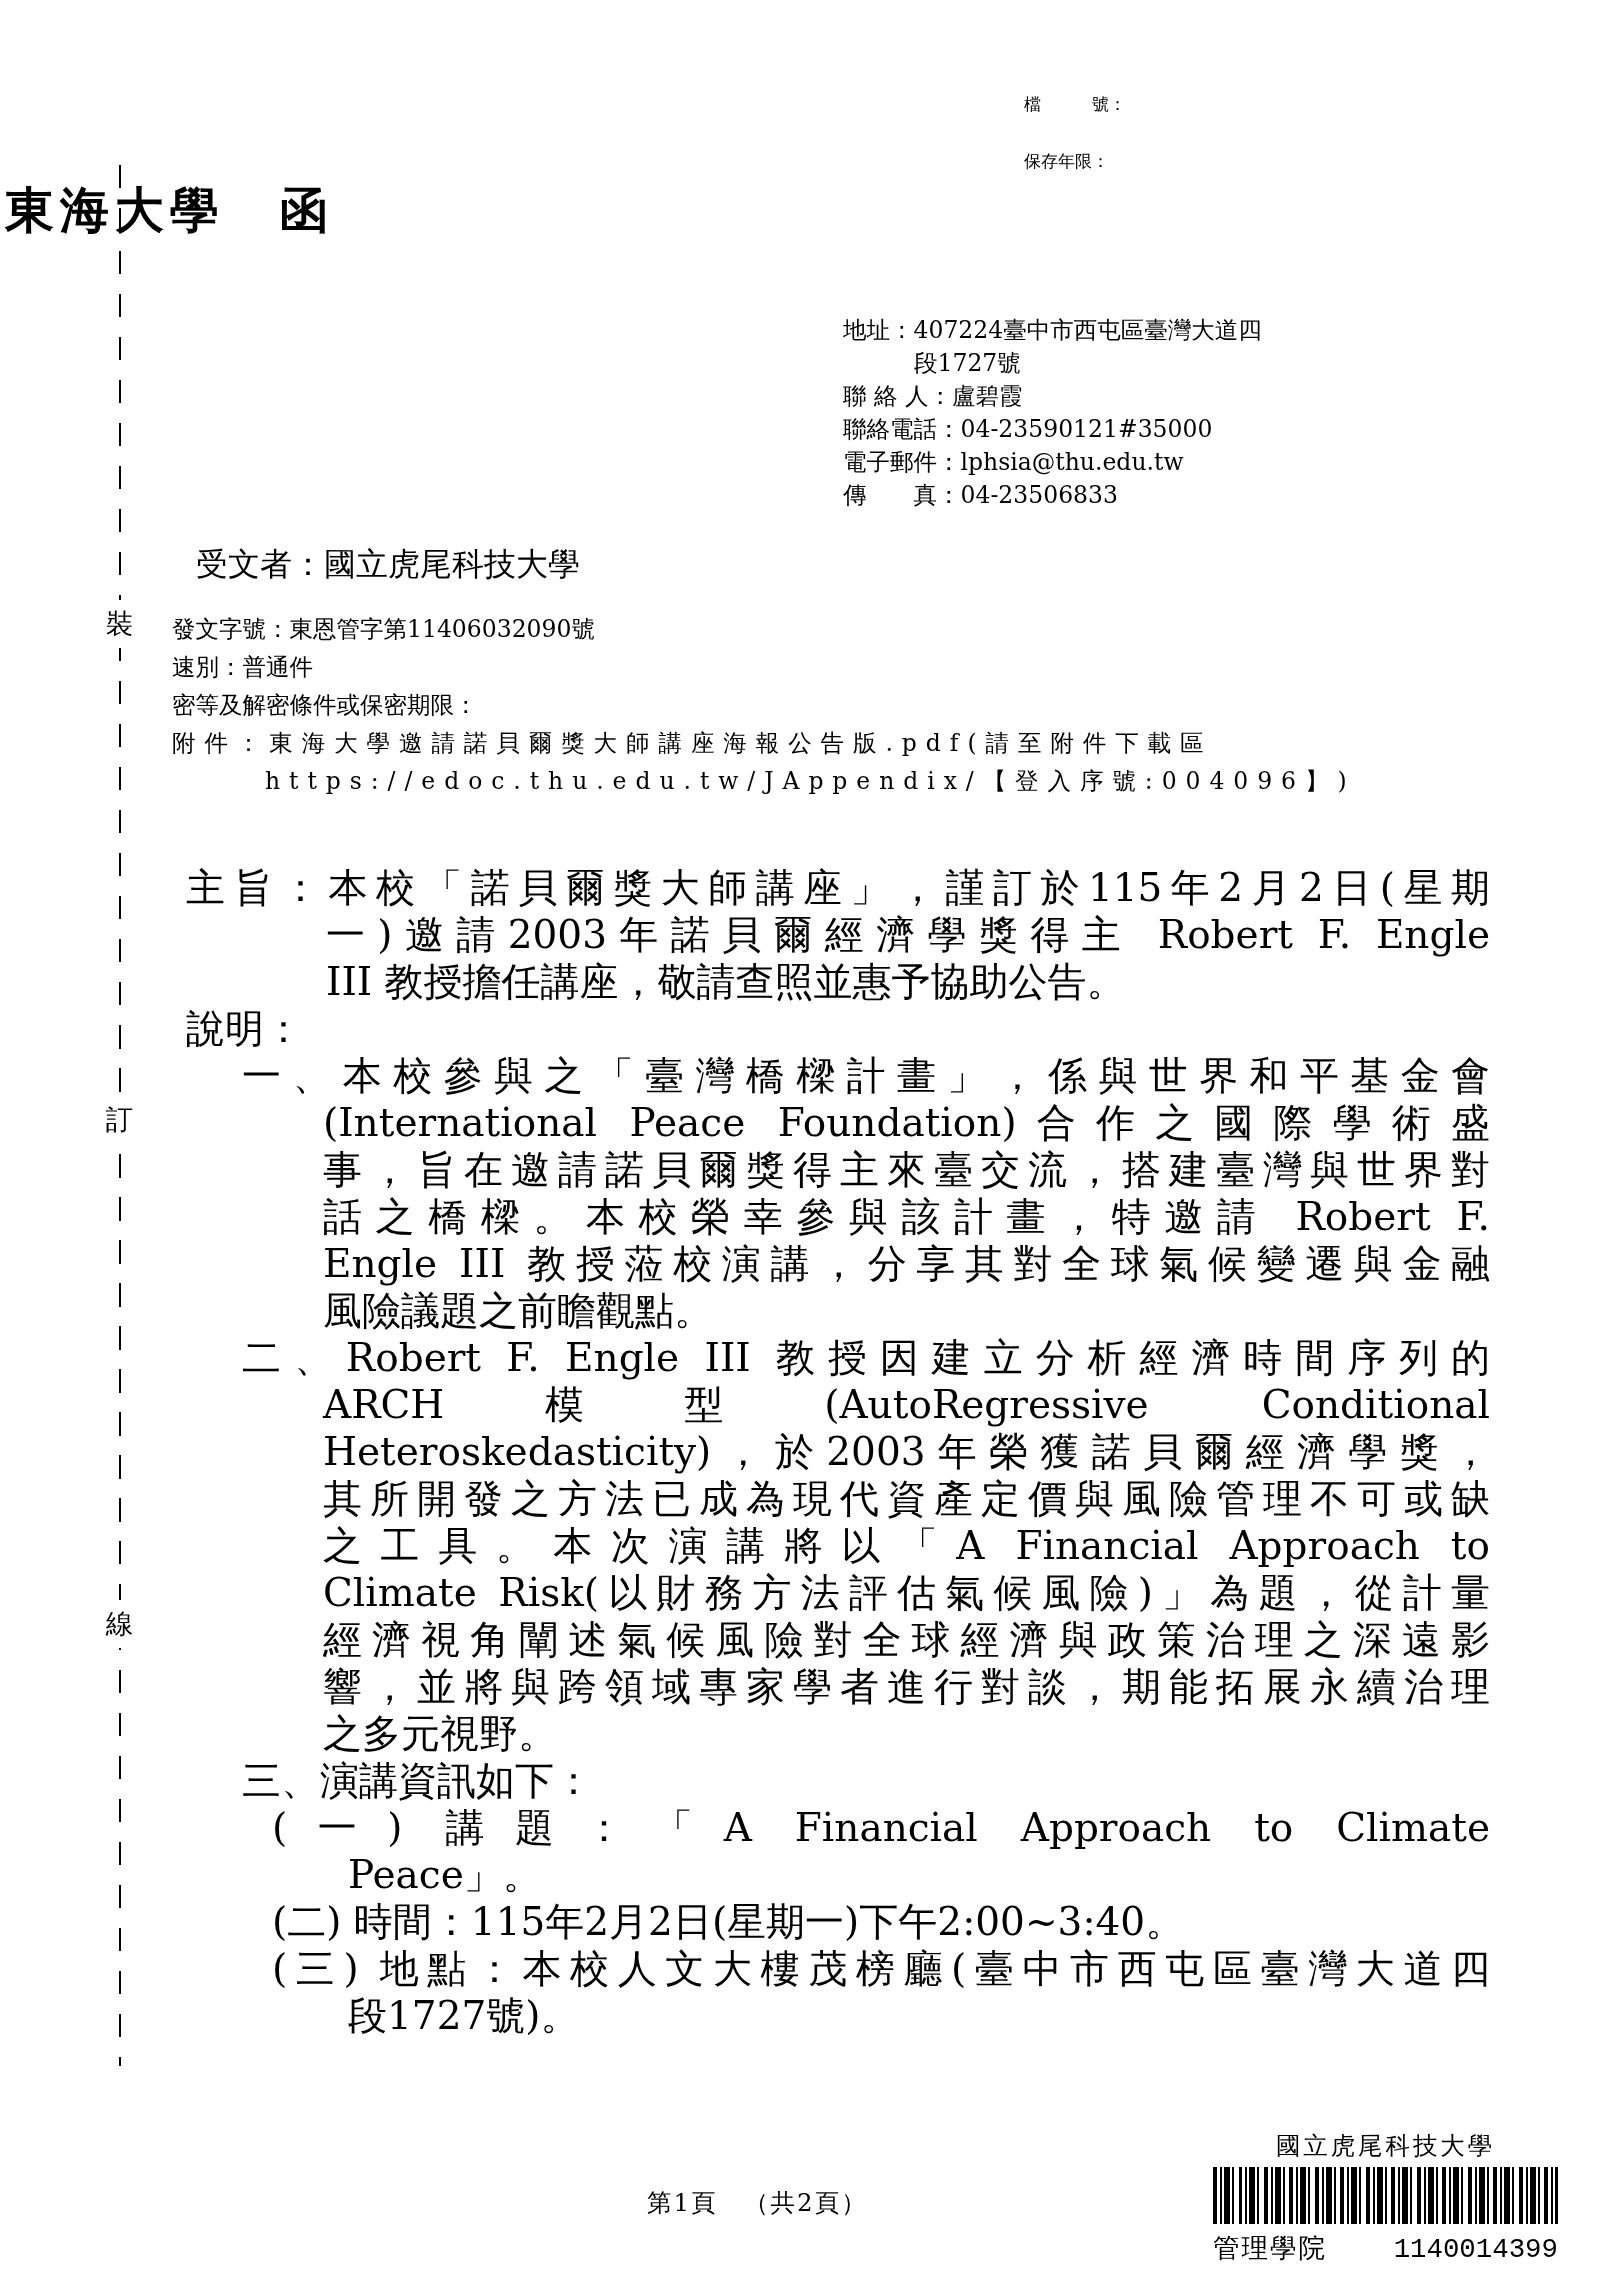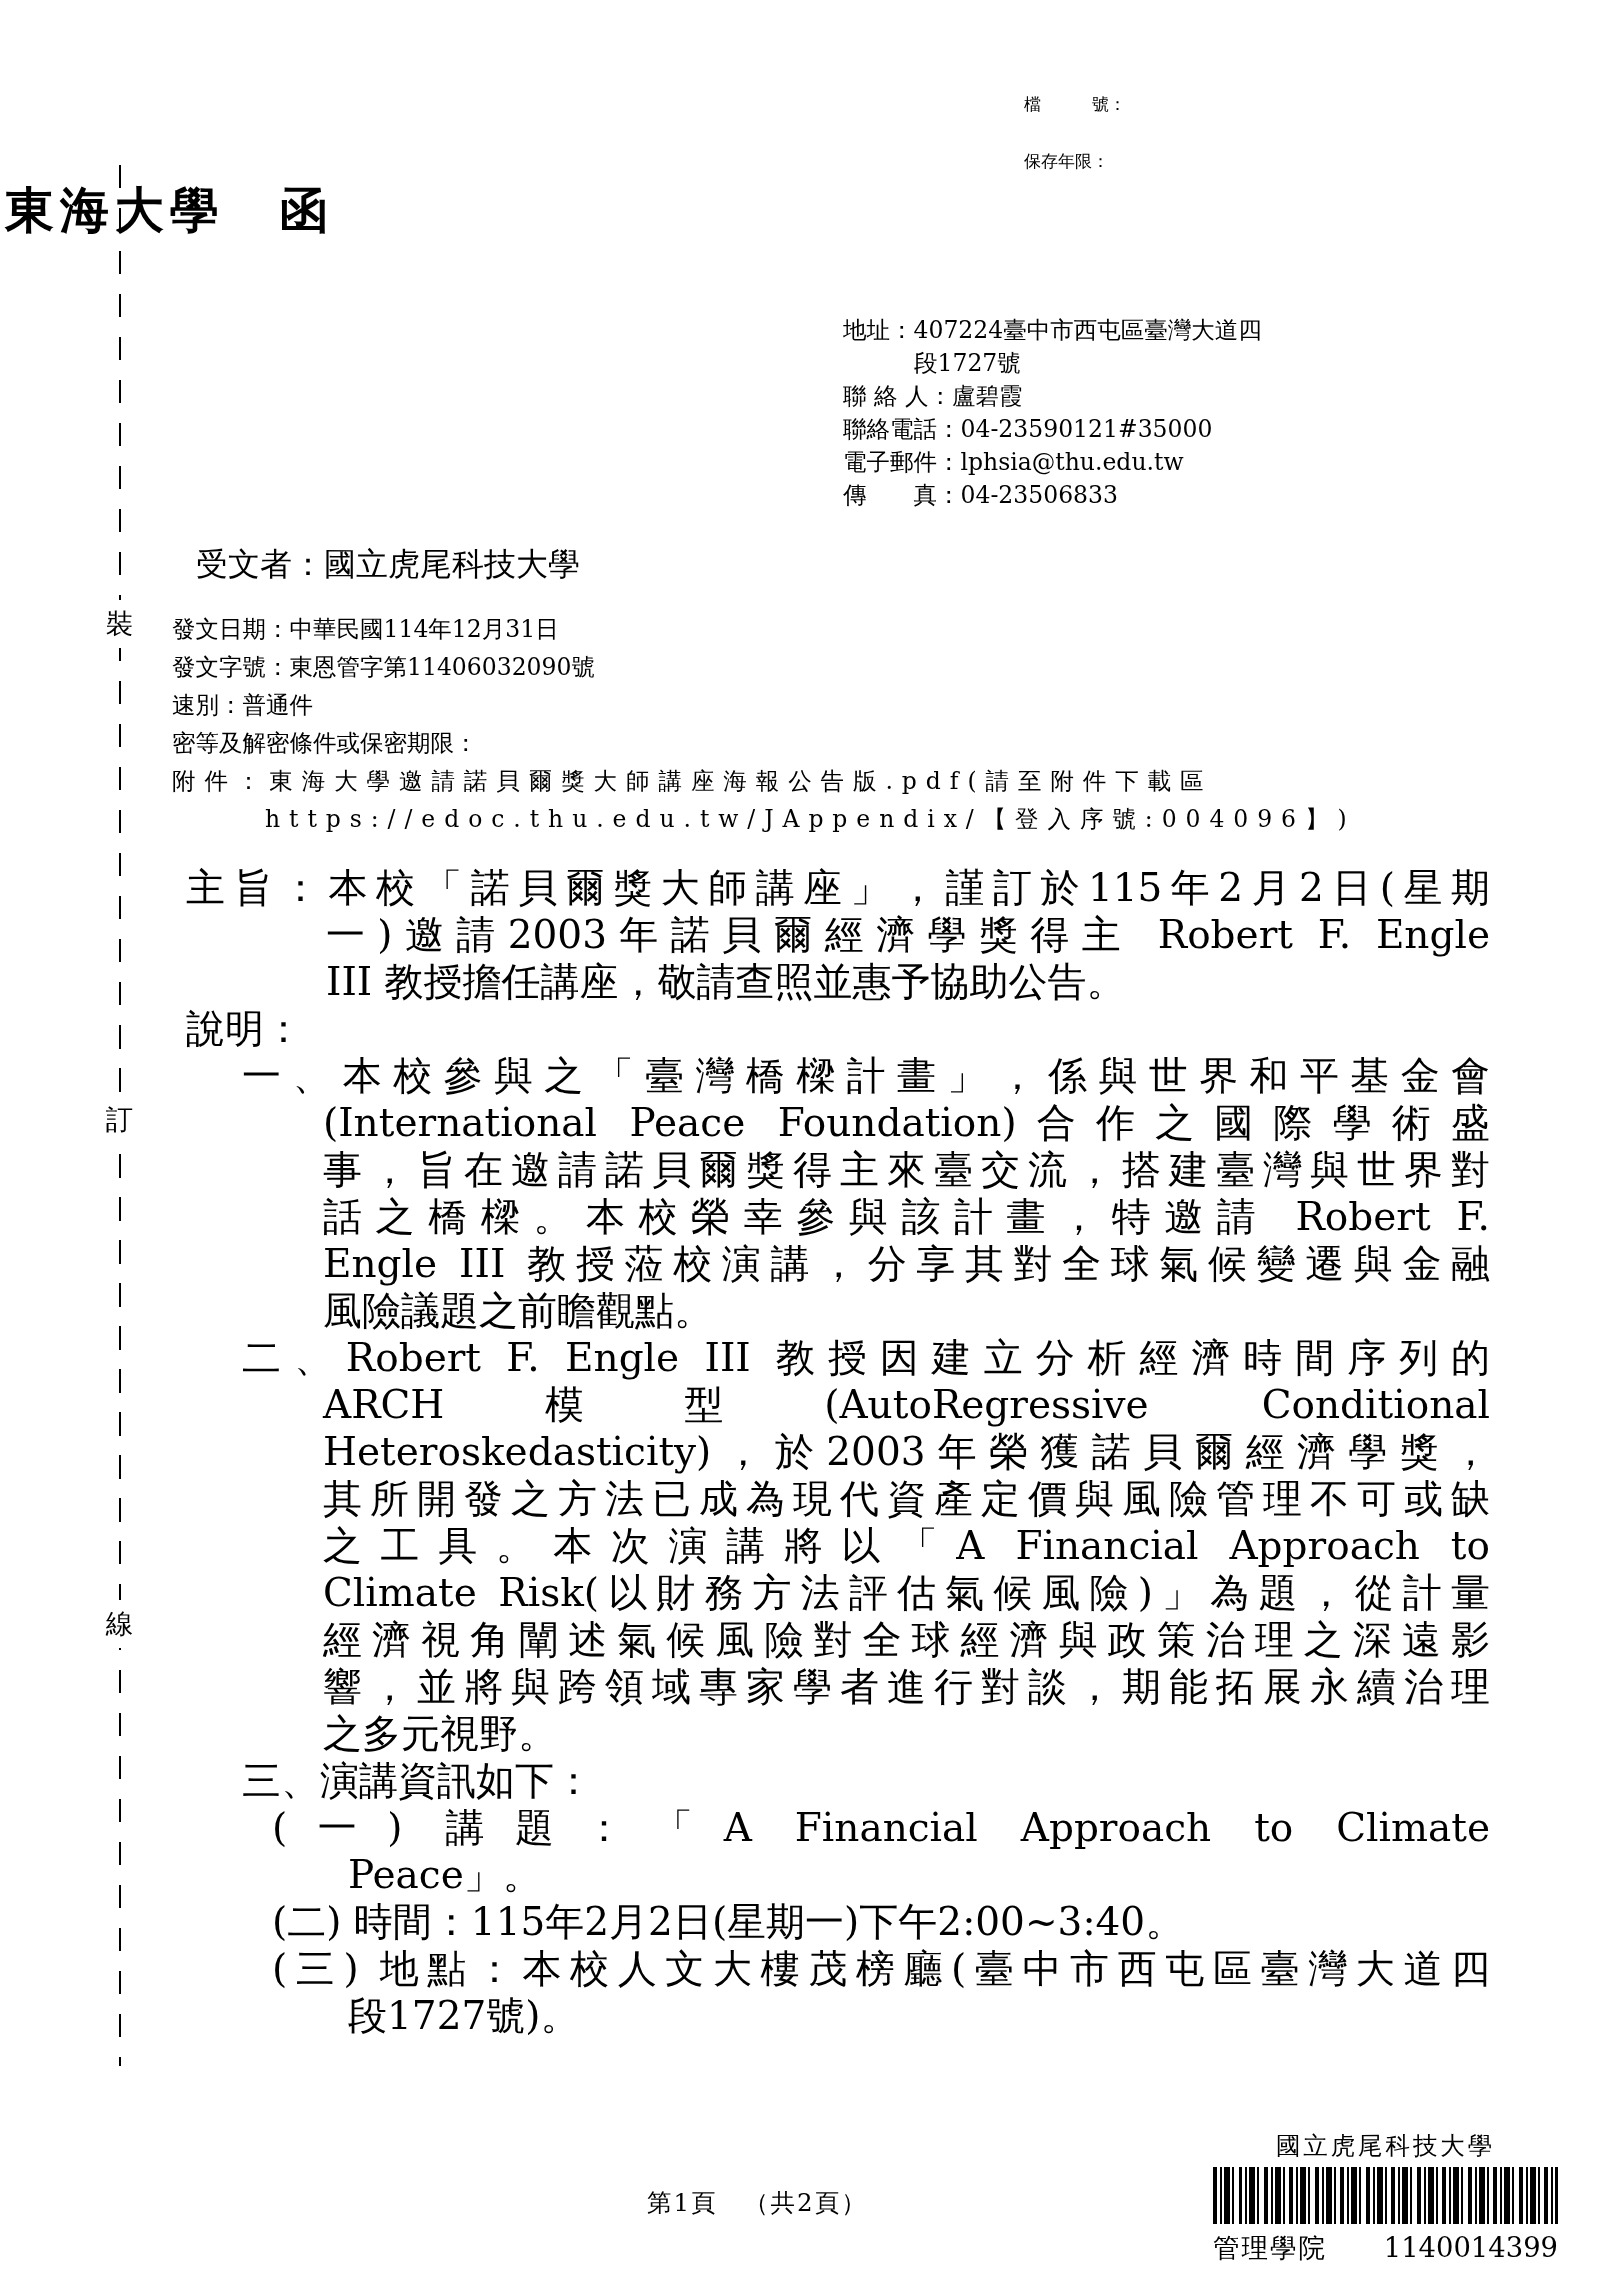--- a/index.html
+++ b/index.html
@@ -71,21 +71,21 @@
   .stamp-name { text-align: center; font-size: 24.5px; letter-spacing: 2.9px; }
   .barcode {
     margin-top: 4.9px;
     width: 345px; height: 57px;
     background: repeating-linear-gradient(90deg,
       #000 0 3.9px, #fff 3.9px 6.9px,
       #000 6.9px 8.8px, #fff 8.8px 10.8px,
       #000 10.8px 16.7px, #fff 16.7px 18.6px,
       #000 18.6px 20.6px, #fff 20.6px 25.5px);
   }
-  .stamp-bottom { margin-top: 5.9px; display: flex; justify-content: space-between; align-items: baseline; }
+  .stamp-bottom { margin-top: 5.9px; display: flex; justify-content: space-between; align-items: baseline; font-family: Liberation Mono, monospace; }
   .stamp-unit { font-size: 26.5px; letter-spacing: 2px; }
   .stamp-serial { font-size: 27.4px; }
 </style>
 </head>
 <body>
 
 <div class="page">
 
   <div class="abs fileblock">
     <div>檔　　　號：</div>
@@ -104,21 +104,20 @@
     <div class="wrap2">段1727號</div>
     <div>聯 絡 人：盧碧霞</div>
     <div>聯絡電話：04-23590121#35000</div>
     <div>電子郵件：lphsia@thu.edu.tw</div>
     <div>傳　　真：04-23506833</div>
   </div>
 
   <div class="abs recipient">受文者：國立虎尾科技大學</div>
 
   <div class="abs meta">
-    <div>發文日期：中華民國114年12月31日</div>
     <div>發文字號：東恩管字第11406032090號</div>
     <div>速別：普通件</div>
     <div>密等及解密條件或保密期限：</div>
     <div class="att">附件：東海大學邀請諾貝爾獎大師講座海報公告版.pdf(請至附件下載區</div>
     <div class="att att2">https://edoc.thu.edu.tw/JAppendix/【登入序號:004096】)</div>
   </div>
 
   <div class="abs docbody">
     <div class="line j">主旨：本校「諾貝爾獎大師講座」，謹訂於115年2月2日(星期</div>
     <div class="line j ind-sub">一)邀請2003年諾貝爾經濟學獎得主 Robert F. Engle</div>

